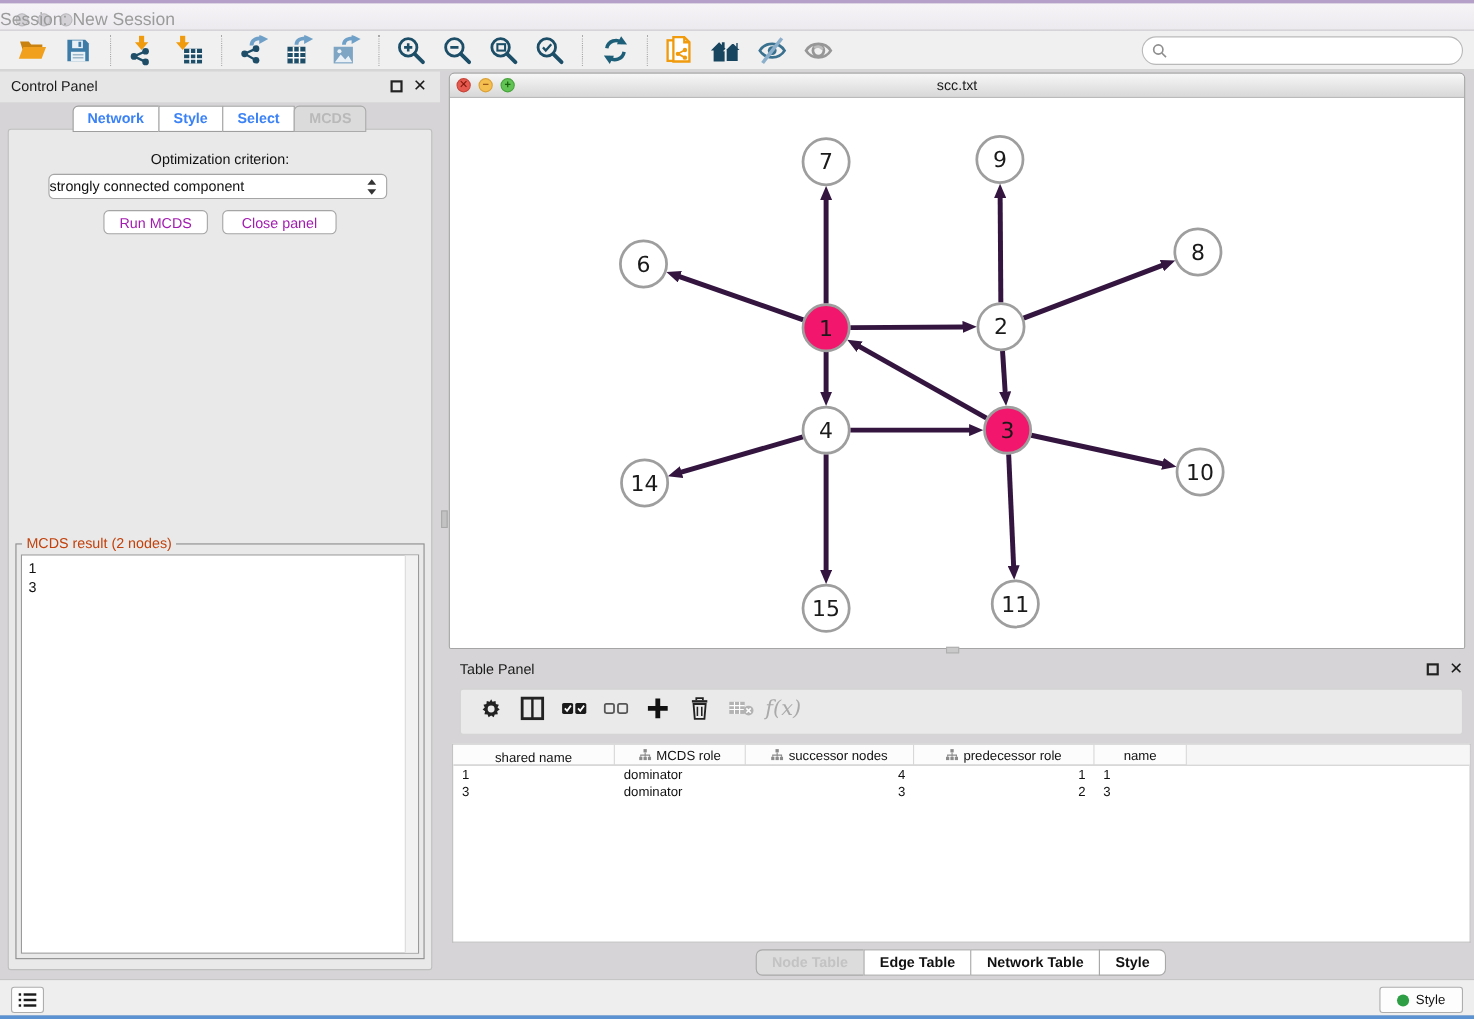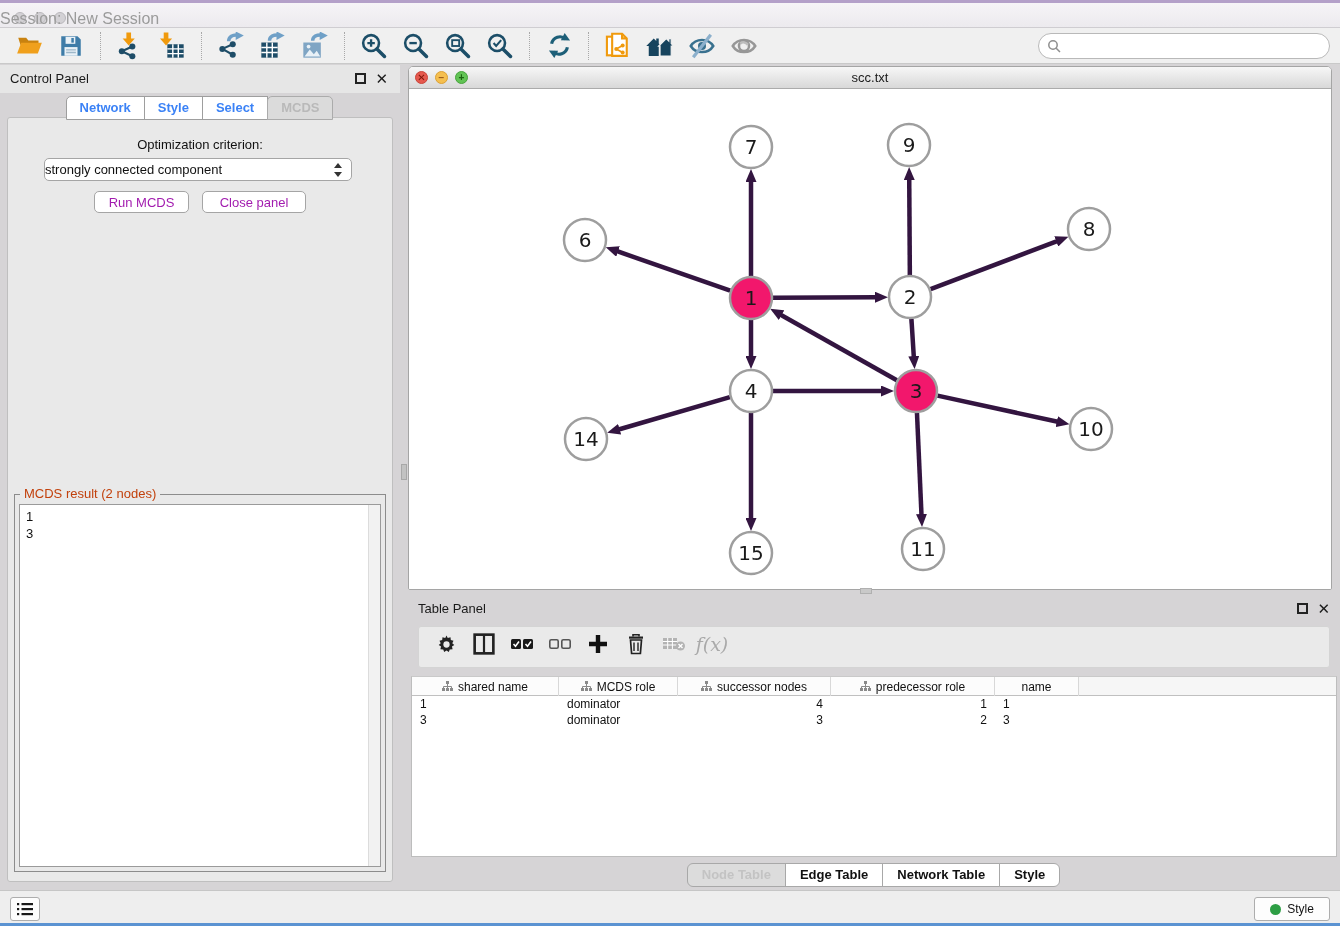--- a/index.html
+++ b/index.html
@@ -366,21 +366,21 @@
           <circle cx="18.5" cy="10" r="4.5" fill="#b3b3b3"></circle>
           <path d="M16.5,8 l4,4 M20.5,8 l-4,4" stroke="#fff" stroke-width="1.4"></path>
         </svg>
       </div>
     <div class="tpt-btn">
         <span class="fx">f(x)</span>
       </div>
   </div>
   <div class="dtable">
     <div class="thead" id="table-head">
-        <div class="th" style="width: 147px;">
+        <div class="th" style="width: 147px; flex-direction: column;">
           <svg width="11" height="11" viewBox="0 0 11 11">
             <rect x="4" y="0" width="3" height="3" fill="#8a8a8a"></rect>
             <rect x="0" y="7" width="3" height="3" fill="#8a8a8a"></rect>
             <rect x="4" y="7" width="3" height="3" fill="#8a8a8a"></rect>
             <rect x="8" y="7" width="3" height="3" fill="#8a8a8a"></rect>
             <path d="M5.5,3 v2 M1.5,7 v-1.5 h8 v1.5 M5.5,5.5 v1.5" stroke="#8a8a8a" fill="none"></path>
           </svg>
           <span>shared name</span>
         </div>
         <div class="th" style="width: 119px;">

